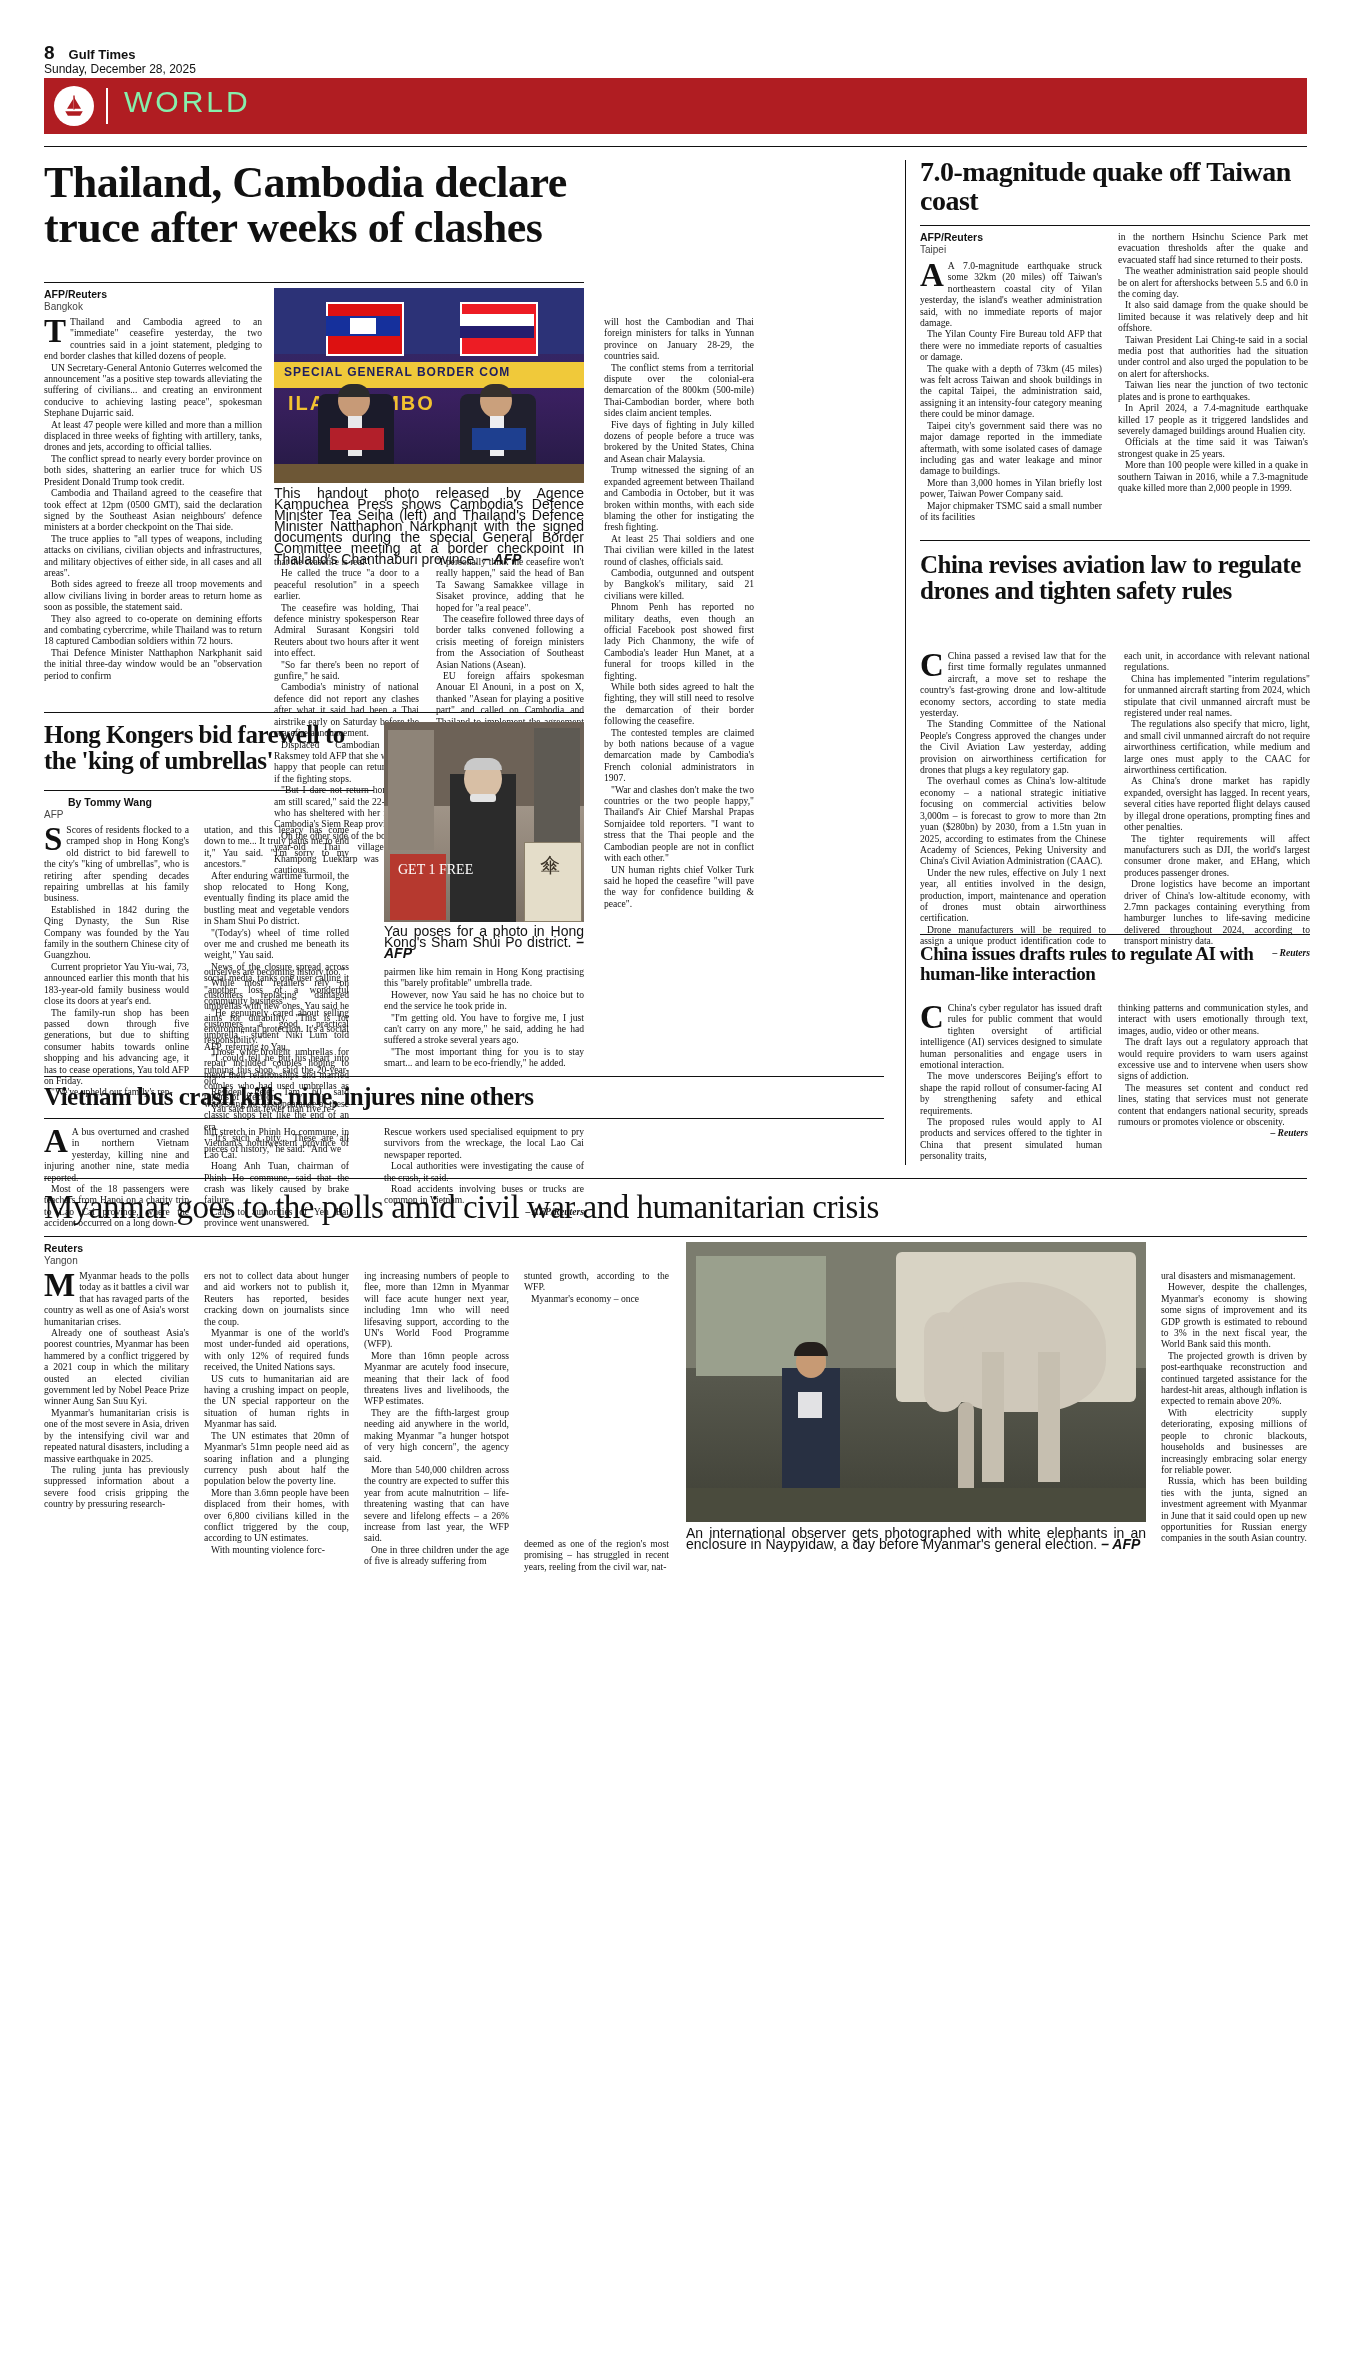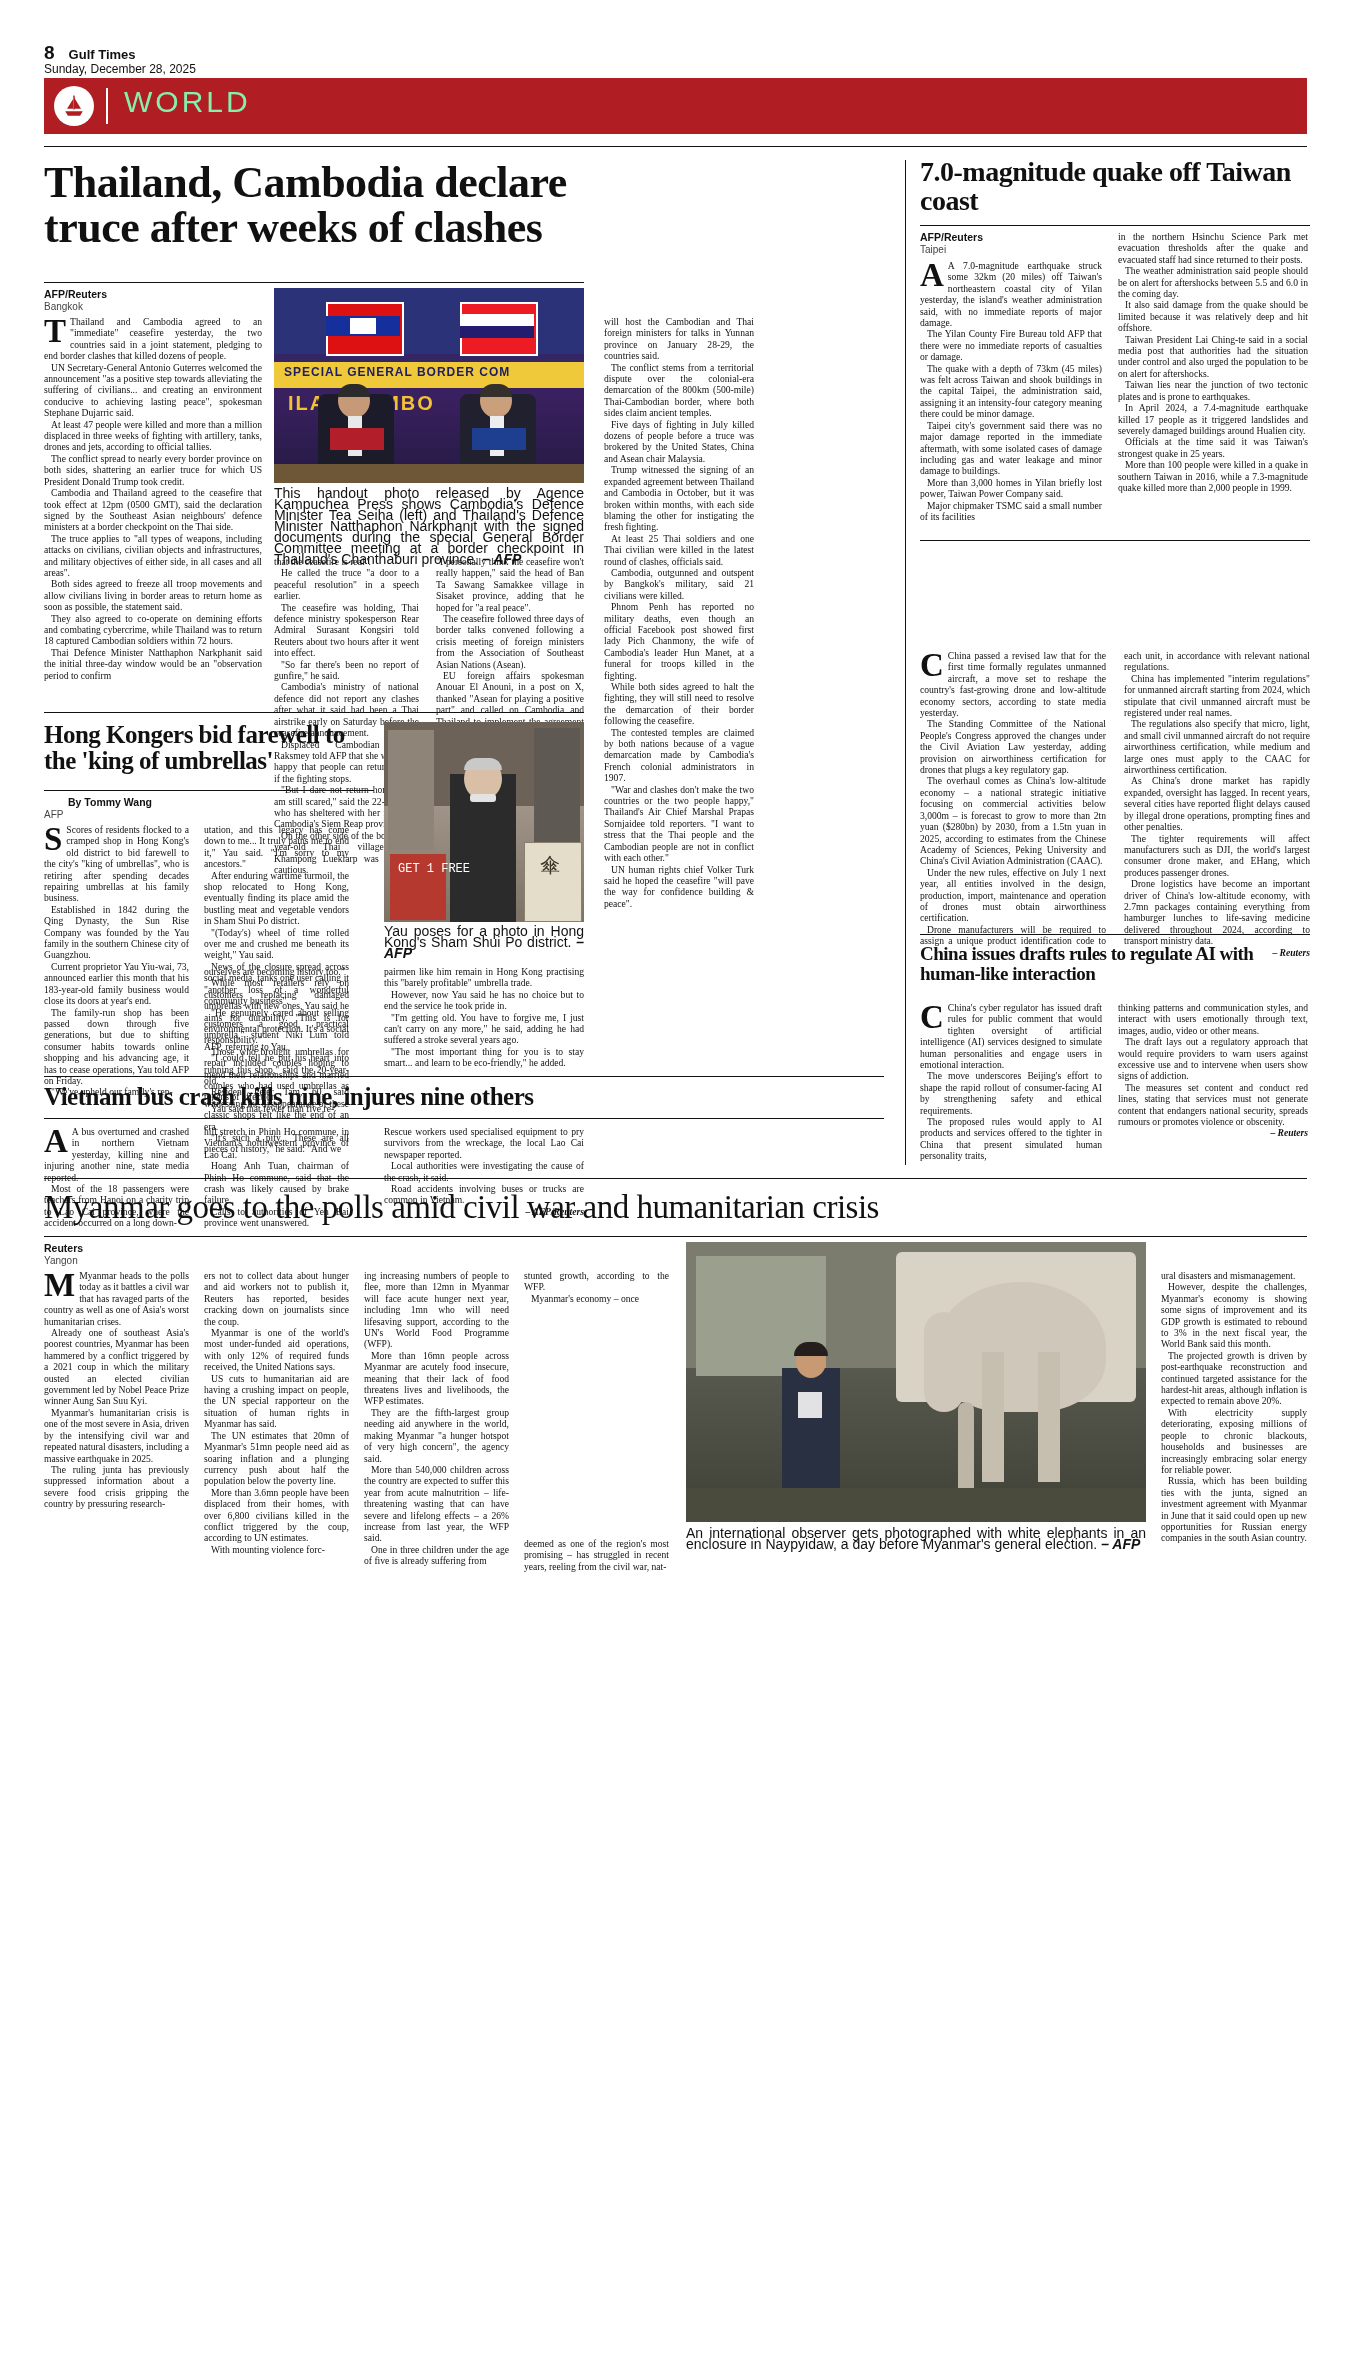--- a/index.html
+++ b/index.html
@@ -168,20 +168,21 @@
     <p>It also said damage from the quake should be limited because it was relatively deep and hit offshore.</p>
     <p>Taiwan President Lai Ching-te said in a social media post that authorities had the situation under control and also urged the population to be on alert for aftershocks.</p>
     <p>Taiwan lies near the junction of two tectonic plates and is prone to earthquakes.</p>
     <p>In April 2024, a 7.4-magnitude earthquake killed 17 people as it triggered landslides and severely damaged buildings around Hualien city.</p>
     <p>Officials at the time said it was Taiwan's strongest quake in 25 years.</p>
     <p>More than 100 people were killed in a quake in southern Taiwan in 2016, while a 7.3-magnitude quake killed more than 2,000 people in 1999.</p>
   </div>
 
   <div class="hairline" style="left:920px;top:540px;width:390px;height:1px;"></div>
 
+  <div class="blk hl" style="left:920px;top:552px;width:390px;font-size:25px;">China revises aviation law to regulate drones and tighten safety rules</div>
 
   <div class="blk col" style="left:920px;top:650px;width:390px;columns:2;column-gap:18px;">
     <p class="first"><span class="dropcap">C</span><span>China passed a revised law that for the first time formally regulates unmanned aircraft, a move set to reshape the country's fast-growing drone and low-altitude economy sectors, according to state media yesterday.</span></p>
     <p>The Standing Committee of the National People's Congress approved the changes under the Civil Aviation Law yesterday, adding provision on airworthiness certification for drones that plugs a key regulatory gap.</p>
     <p>The overhaul comes as China's low-altitude economy – a national strategic initiative focusing on commercial activities below 3,000m – is forecast to grow to more than 2tn yuan ($280bn) by 2030, from a 1.5tn yuan in 2025, according to estimates from the Chinese Academy of Sciences, Peking University and China's Civil Aviation Administration (CAAC).</p>
     <p>Under the new rules, effective on July 1 next year, all entities involved in the design, production, import, maintenance and operation of drones must obtain airworthiness certification.</p>
     <p>Drone manufacturers will be required to assign a unique product identification code to each unit, in accordance with relevant national regulations.</p>
     <p>China has implemented "interim regulations" for unmanned aircraft starting from 2024, which stipulate that civil unmanned aircraft must be registered under real names.</p>
     <p>The regulations also specify that micro, light, and small civil unmanned aircraft do not require airworthiness certification, while medium and large ones must apply to the CAAC for airworthiness certification.</p>
     <p>As China's drone market has rapidly expanded, oversight has lagged. In recent years, several cities have reported flight delays caused by illegal drone operations, prompting fines and other penalties.</p>
@@ -215,21 +216,21 @@
   <div class="photo" style="position:absolute;left:384px;top:722px;width:200px;height:200px;">
     <div class="ph-inner" style="background:linear-gradient(#b9ada0,#7d7266);">
       <div style="position:absolute;left:0;top:0;width:100%;height:42%;background:#6d6257;"></div>
       <div style="position:absolute;left:4px;top:8px;width:46px;height:120px;background:#8e8478;"></div>
       <div style="position:absolute;left:150px;top:6px;width:46px;height:120px;background:#5e5a53;"></div>
       <div style="position:absolute;left:66px;top:52px;width:66px;height:148px;background:#2b2b2b;"></div>
       <div style="position:absolute;left:80px;top:36px;width:38px;height:42px;border-radius:50%;background:#d8bfa5;"></div>
       <div style="position:absolute;left:80px;top:36px;width:38px;height:12px;border-radius:18px 18px 0 0;background:#c9c9c9;"></div>
       <div style="position:absolute;left:86px;top:72px;width:26px;height:8px;background:#e3e3e3;border-radius:3px;"></div>
       <div style="position:absolute;left:6px;top:132px;width:56px;height:66px;background:#b6392f;"></div>
-      <div style="position:absolute;left:14px;top:140px;font-family:Liberation Mono, monospace;font-size:12px;color:#fff;">GET 1 FREE</div>
+      <div style="position:absolute;left:14px;top:140px;font-family:Liberation Serif, serif;font-size:14px;color:#fff;">GET 1 FREE</div>
       <div style="position:absolute;left:140px;top:120px;width:56px;height:78px;background:#e4ddc9;border:1px solid #8a7f6a;"></div>
       <div style="position:absolute;left:156px;top:130px;font-size:20px;color:#3a3226;font-family:'Liberation Serif',serif;">傘</div>
     </div>
   </div>
   <div class="blk cap" style="left:384px;top:926px;width:200px;">
     <span>Yau poses for a photo in Hong Kong's Sham Shui Po district.</span>
     <b class="ital">– AFP</b>
   </div>
 
   <div class="blk col" style="left:44px;top:824px;width:145px;">

